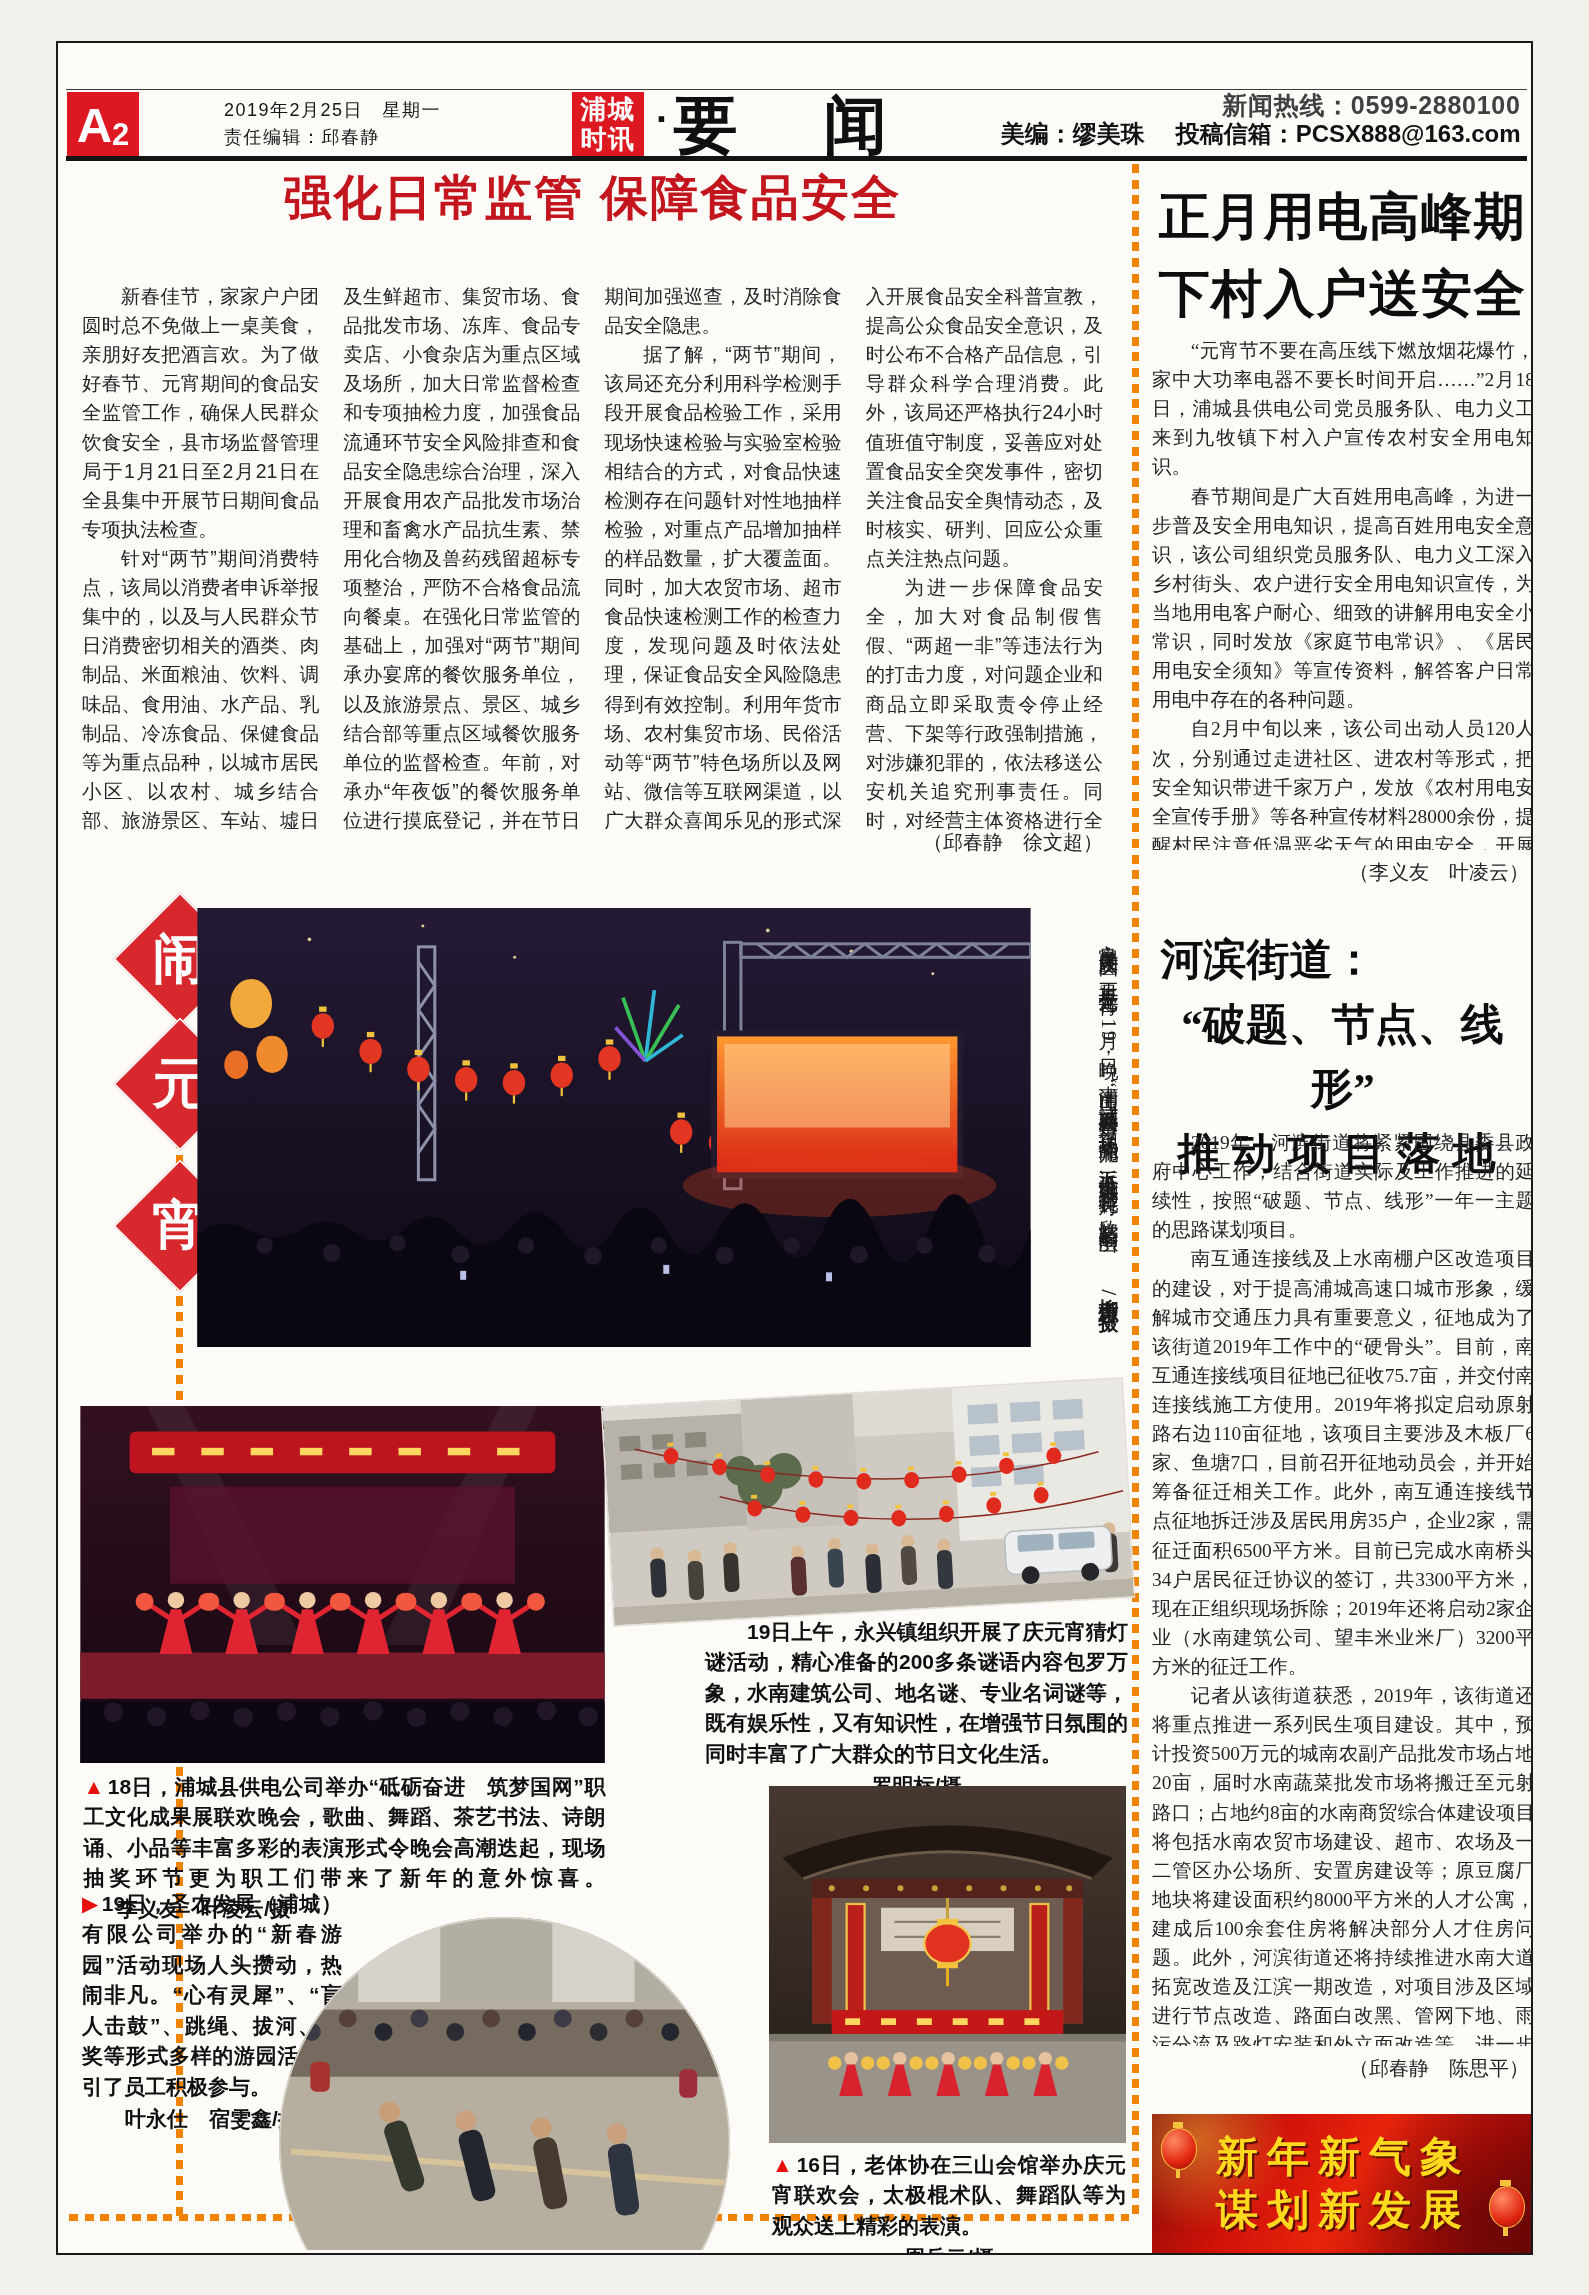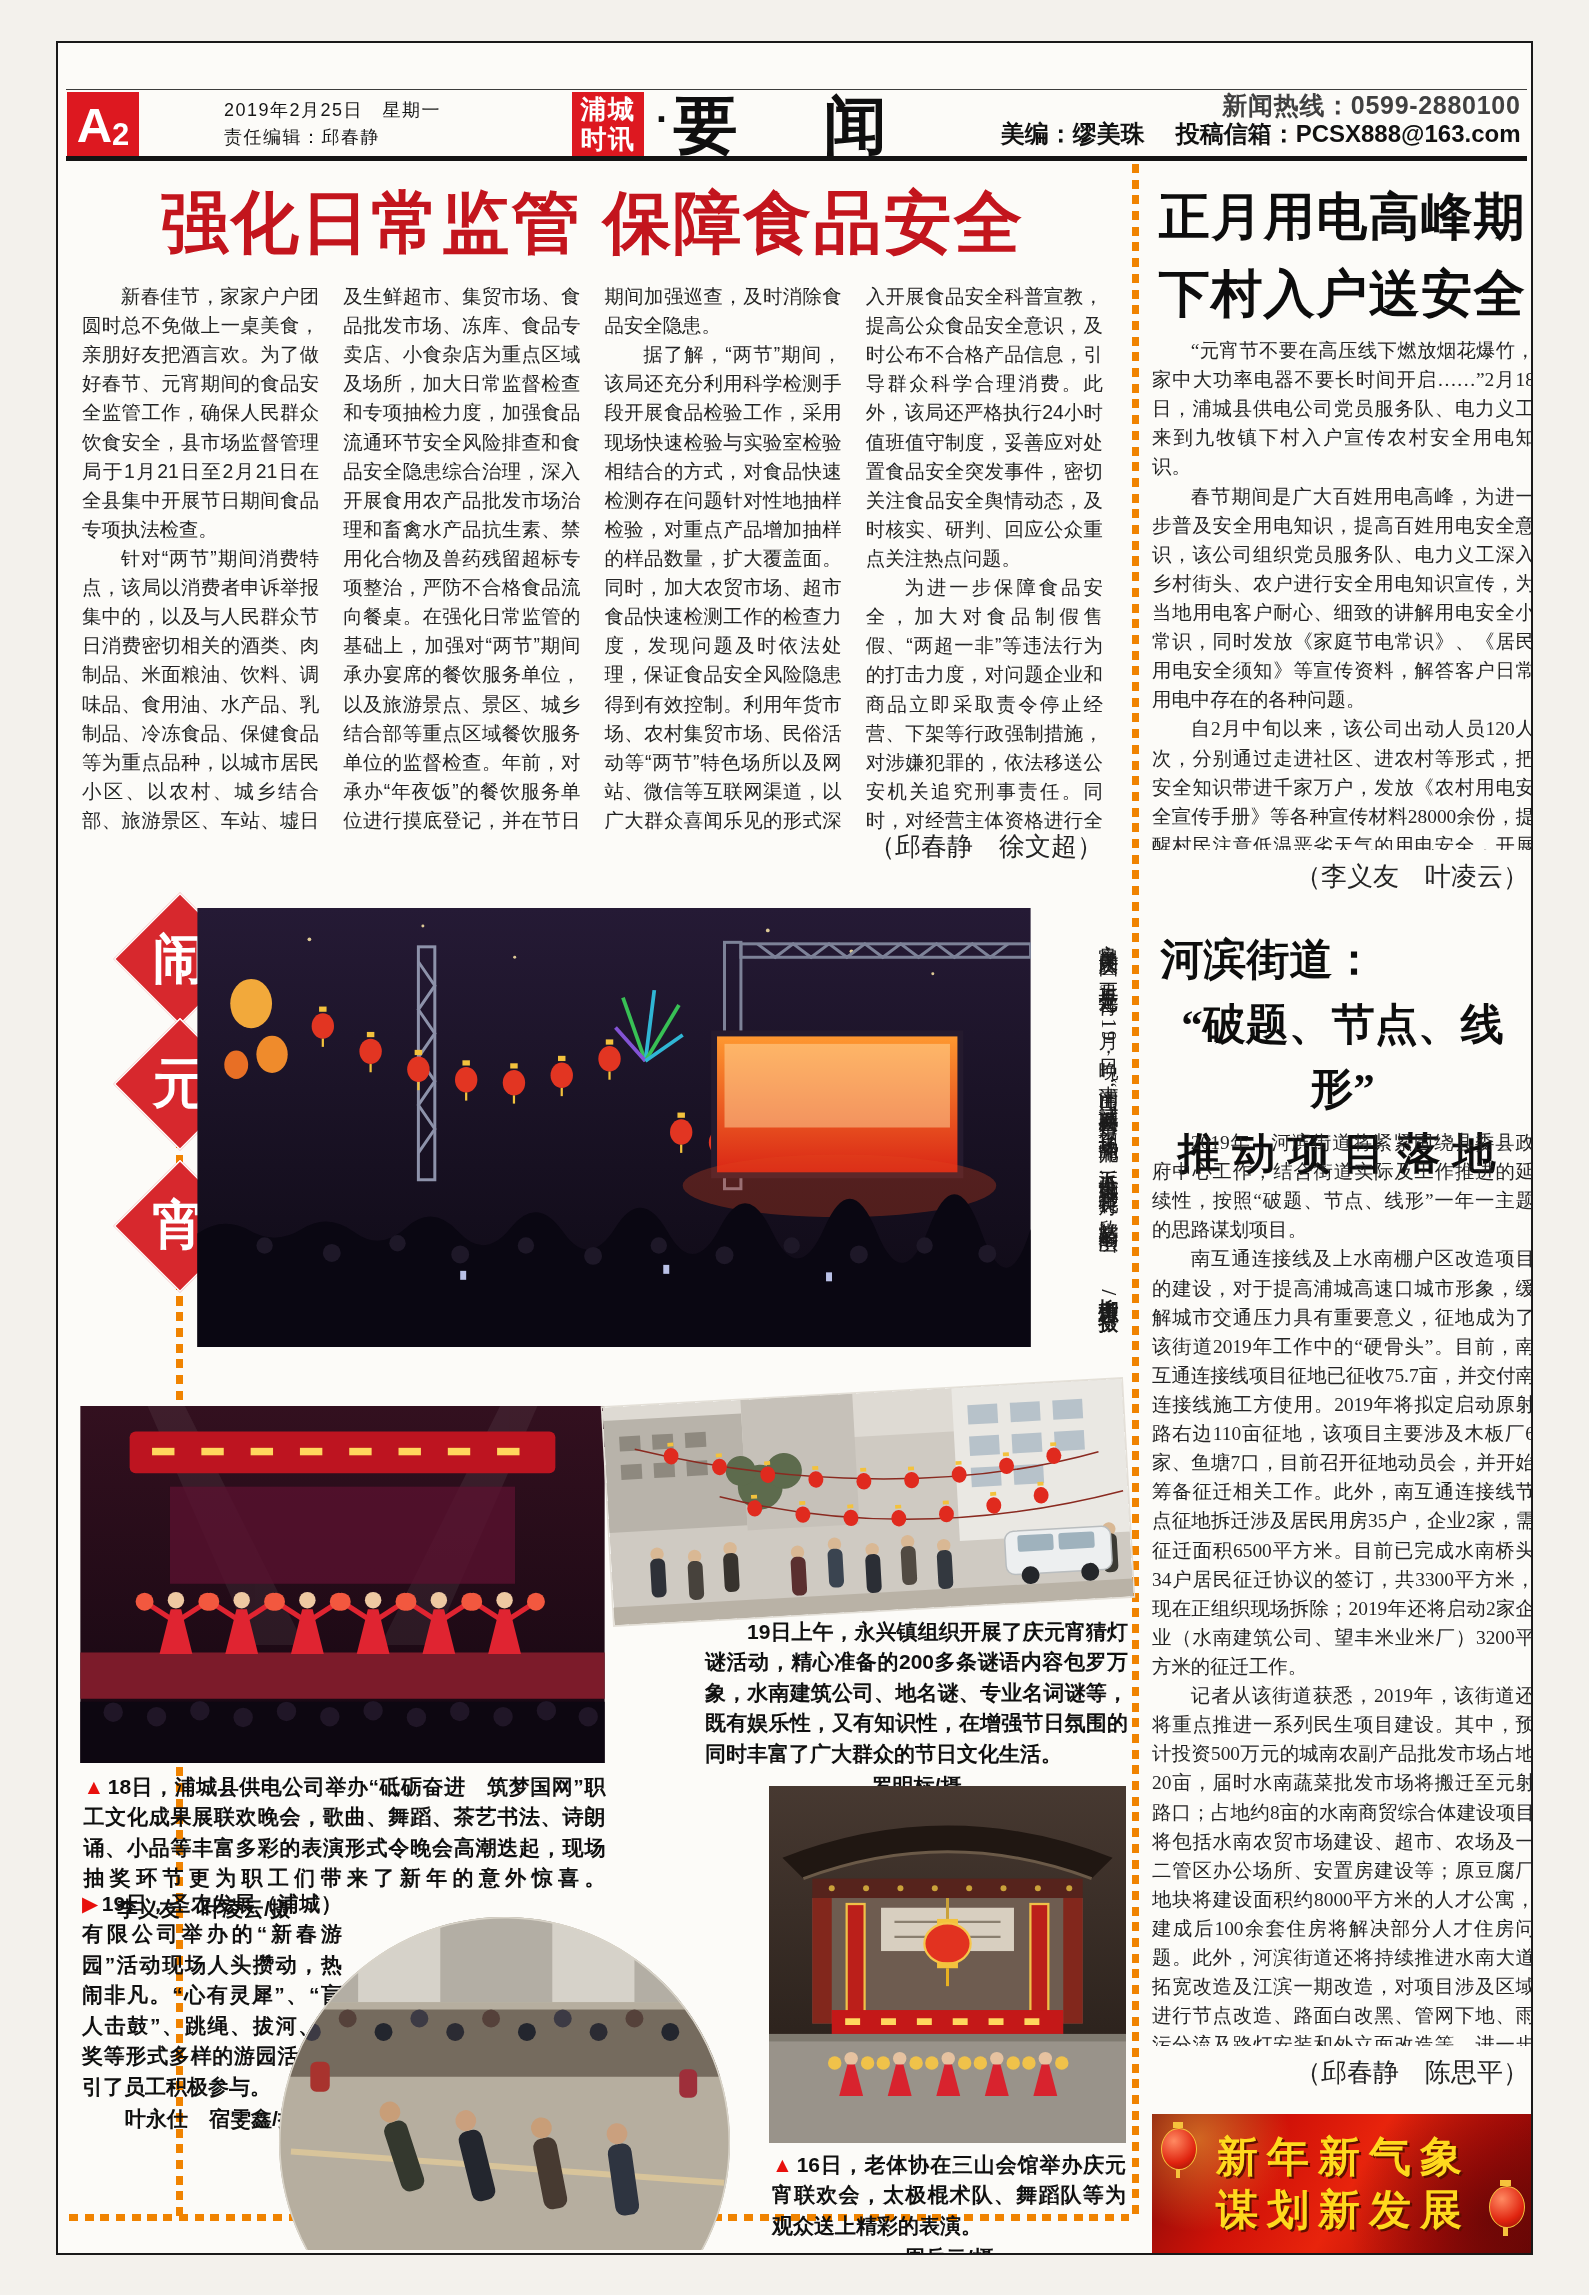--- a/index.html
+++ b/index.html
@@ -23,29 +23,29 @@
   .masthead{position:absolute;left:514px;top:49px;width:72px;height:66px;background:#dd1820;color:#fff;
       display:flex;flex-direction:column;align-items:center;justify-content:center;
       font-weight:900;font-size:26px;line-height:1.15;letter-spacing:1.5px}
   .secttl{position:absolute;left:598px;top:39px;font-size:64px;font-weight:700;color:#0f0f0f;white-space:nowrap}
   .secttl .dot{font-size:39px;vertical-align:15px;margin-right:4.5px}
   .secttl .t{letter-spacing:34px}
   .hotline{position:absolute;right:10.5px;top:46px;color:#404040;font-weight:800;font-size:25px;letter-spacing:0.7px}
   .subline{position:absolute;right:10.5px;top:75px;font-weight:800;font-size:24px;color:#111}
   .subline .gap{display:inline-block;width:31px}
   
-  .mainhl{position:absolute;left:22.4px;top:135px;width:1024px;margin:0;text-align:center;
-      font-size:68px;font-weight:900;color:#c3151d;letter-spacing:2.2px;white-space:nowrap}
+  .mainhl{position:absolute;left:22.4px;top:123px;width:1024px;margin:0;text-align:center;
+      font-size:48px;font-weight:900;color:#c3151d;letter-spacing:2.2px;white-space:nowrap}
   .mainbody{position:absolute;left:24px;top:239px;width:1021px;height:577px;
       column-count:4;column-gap:24px;column-fill:auto;overflow:hidden;
       font-family:Liberation Sans, sans-serif;font-size:19.4px;line-height:1.5;
       text-align:justify;color:#242424}
   .mainbody p{margin:0;text-indent:2em}
   .byline-abs{position:absolute;margin:0;font-family:"Liberation Serif","DejaVu Serif",serif;
-      font-size:26px;color:#242424;text-align:right}
+      font-size:20px;color:#242424;text-align:right}
   #main-byline{left:24px;top:786px;width:1021px;padding-right:36px}
   
   .vline{position:absolute;left:1074px;top:121px;width:6.7px;height:2050px;
       background:repeating-linear-gradient(180deg,#f08300 0 9px,rgba(0,0,0,0) 9px 15.7px)}
   .leftline{position:absolute;left:118px;top:861px;width:6.7px;height:1312px;
       background:repeating-linear-gradient(180deg,#f08300 0 9px,rgba(0,0,0,0) 9px 15.7px)}
   .hline{position:absolute;left:10.5px;top:2171px;width:1060px;height:6.7px;
       background:repeating-linear-gradient(90deg,#f08300 0 9px,rgba(0,0,0,0) 9px 15.7px)}
   
   .stamp{position:absolute;left:64px;width:115px;height:115px;display:flex;align-items:center;justify-content:center}

